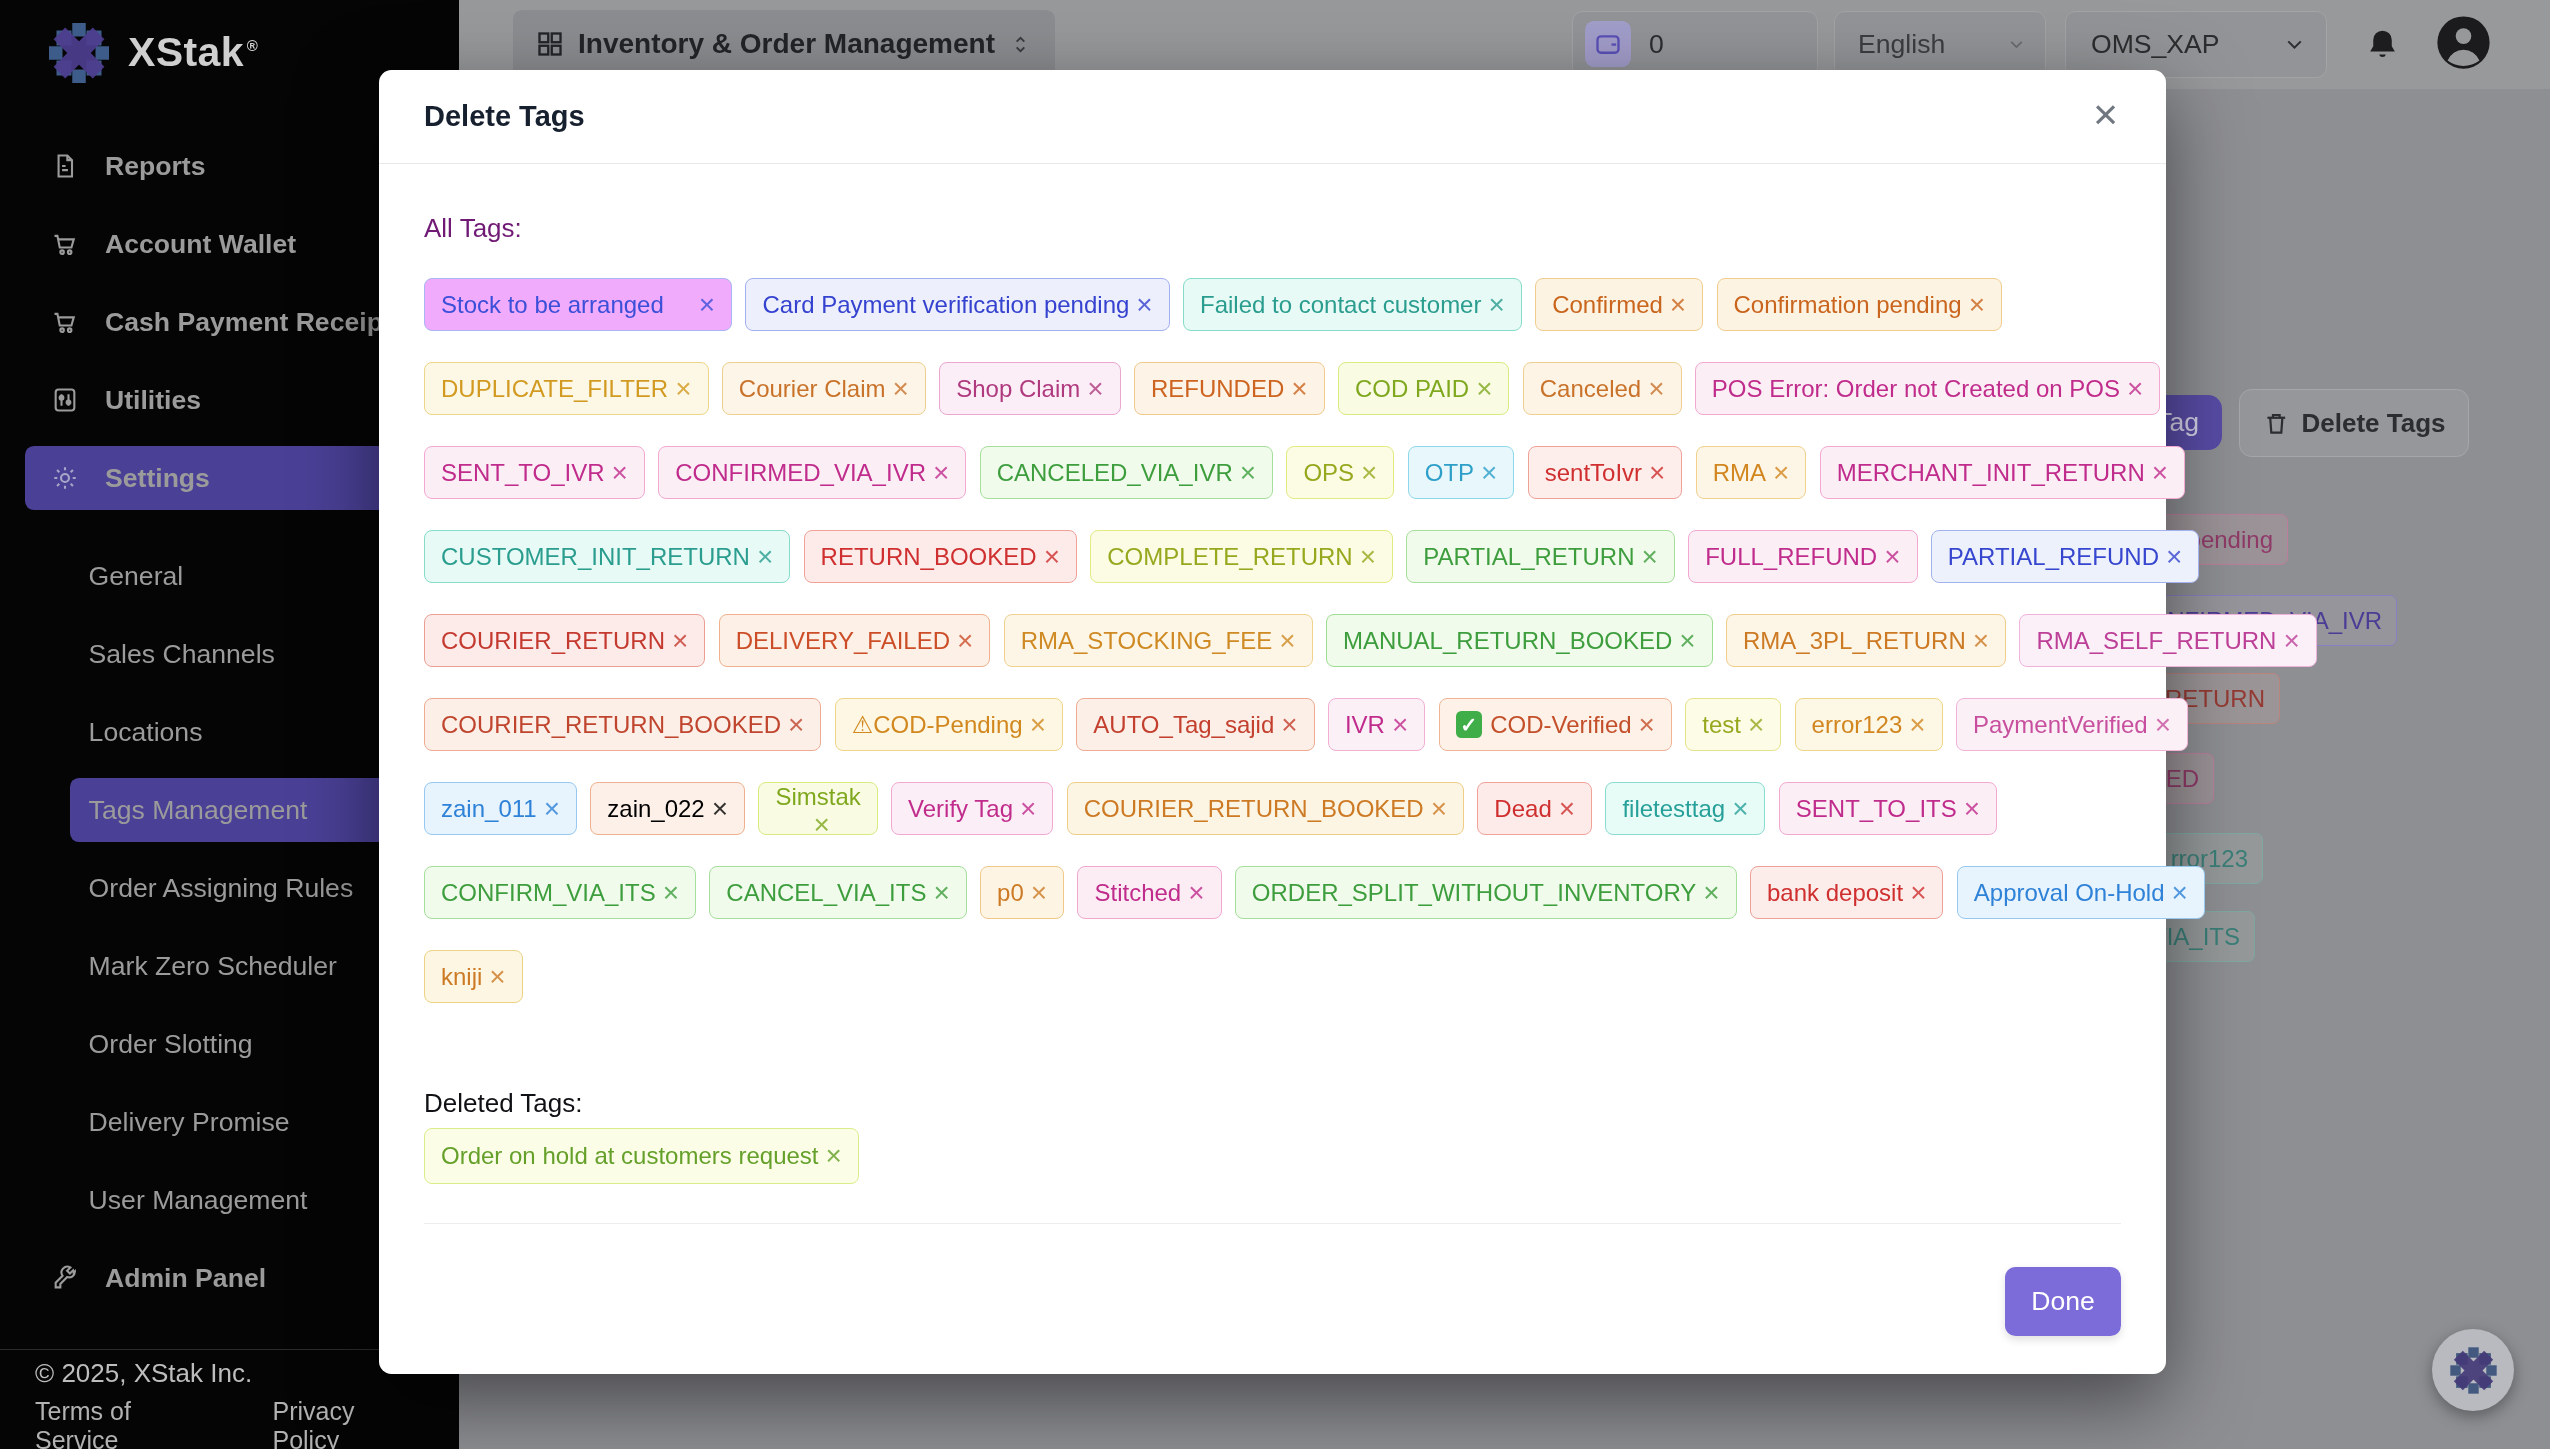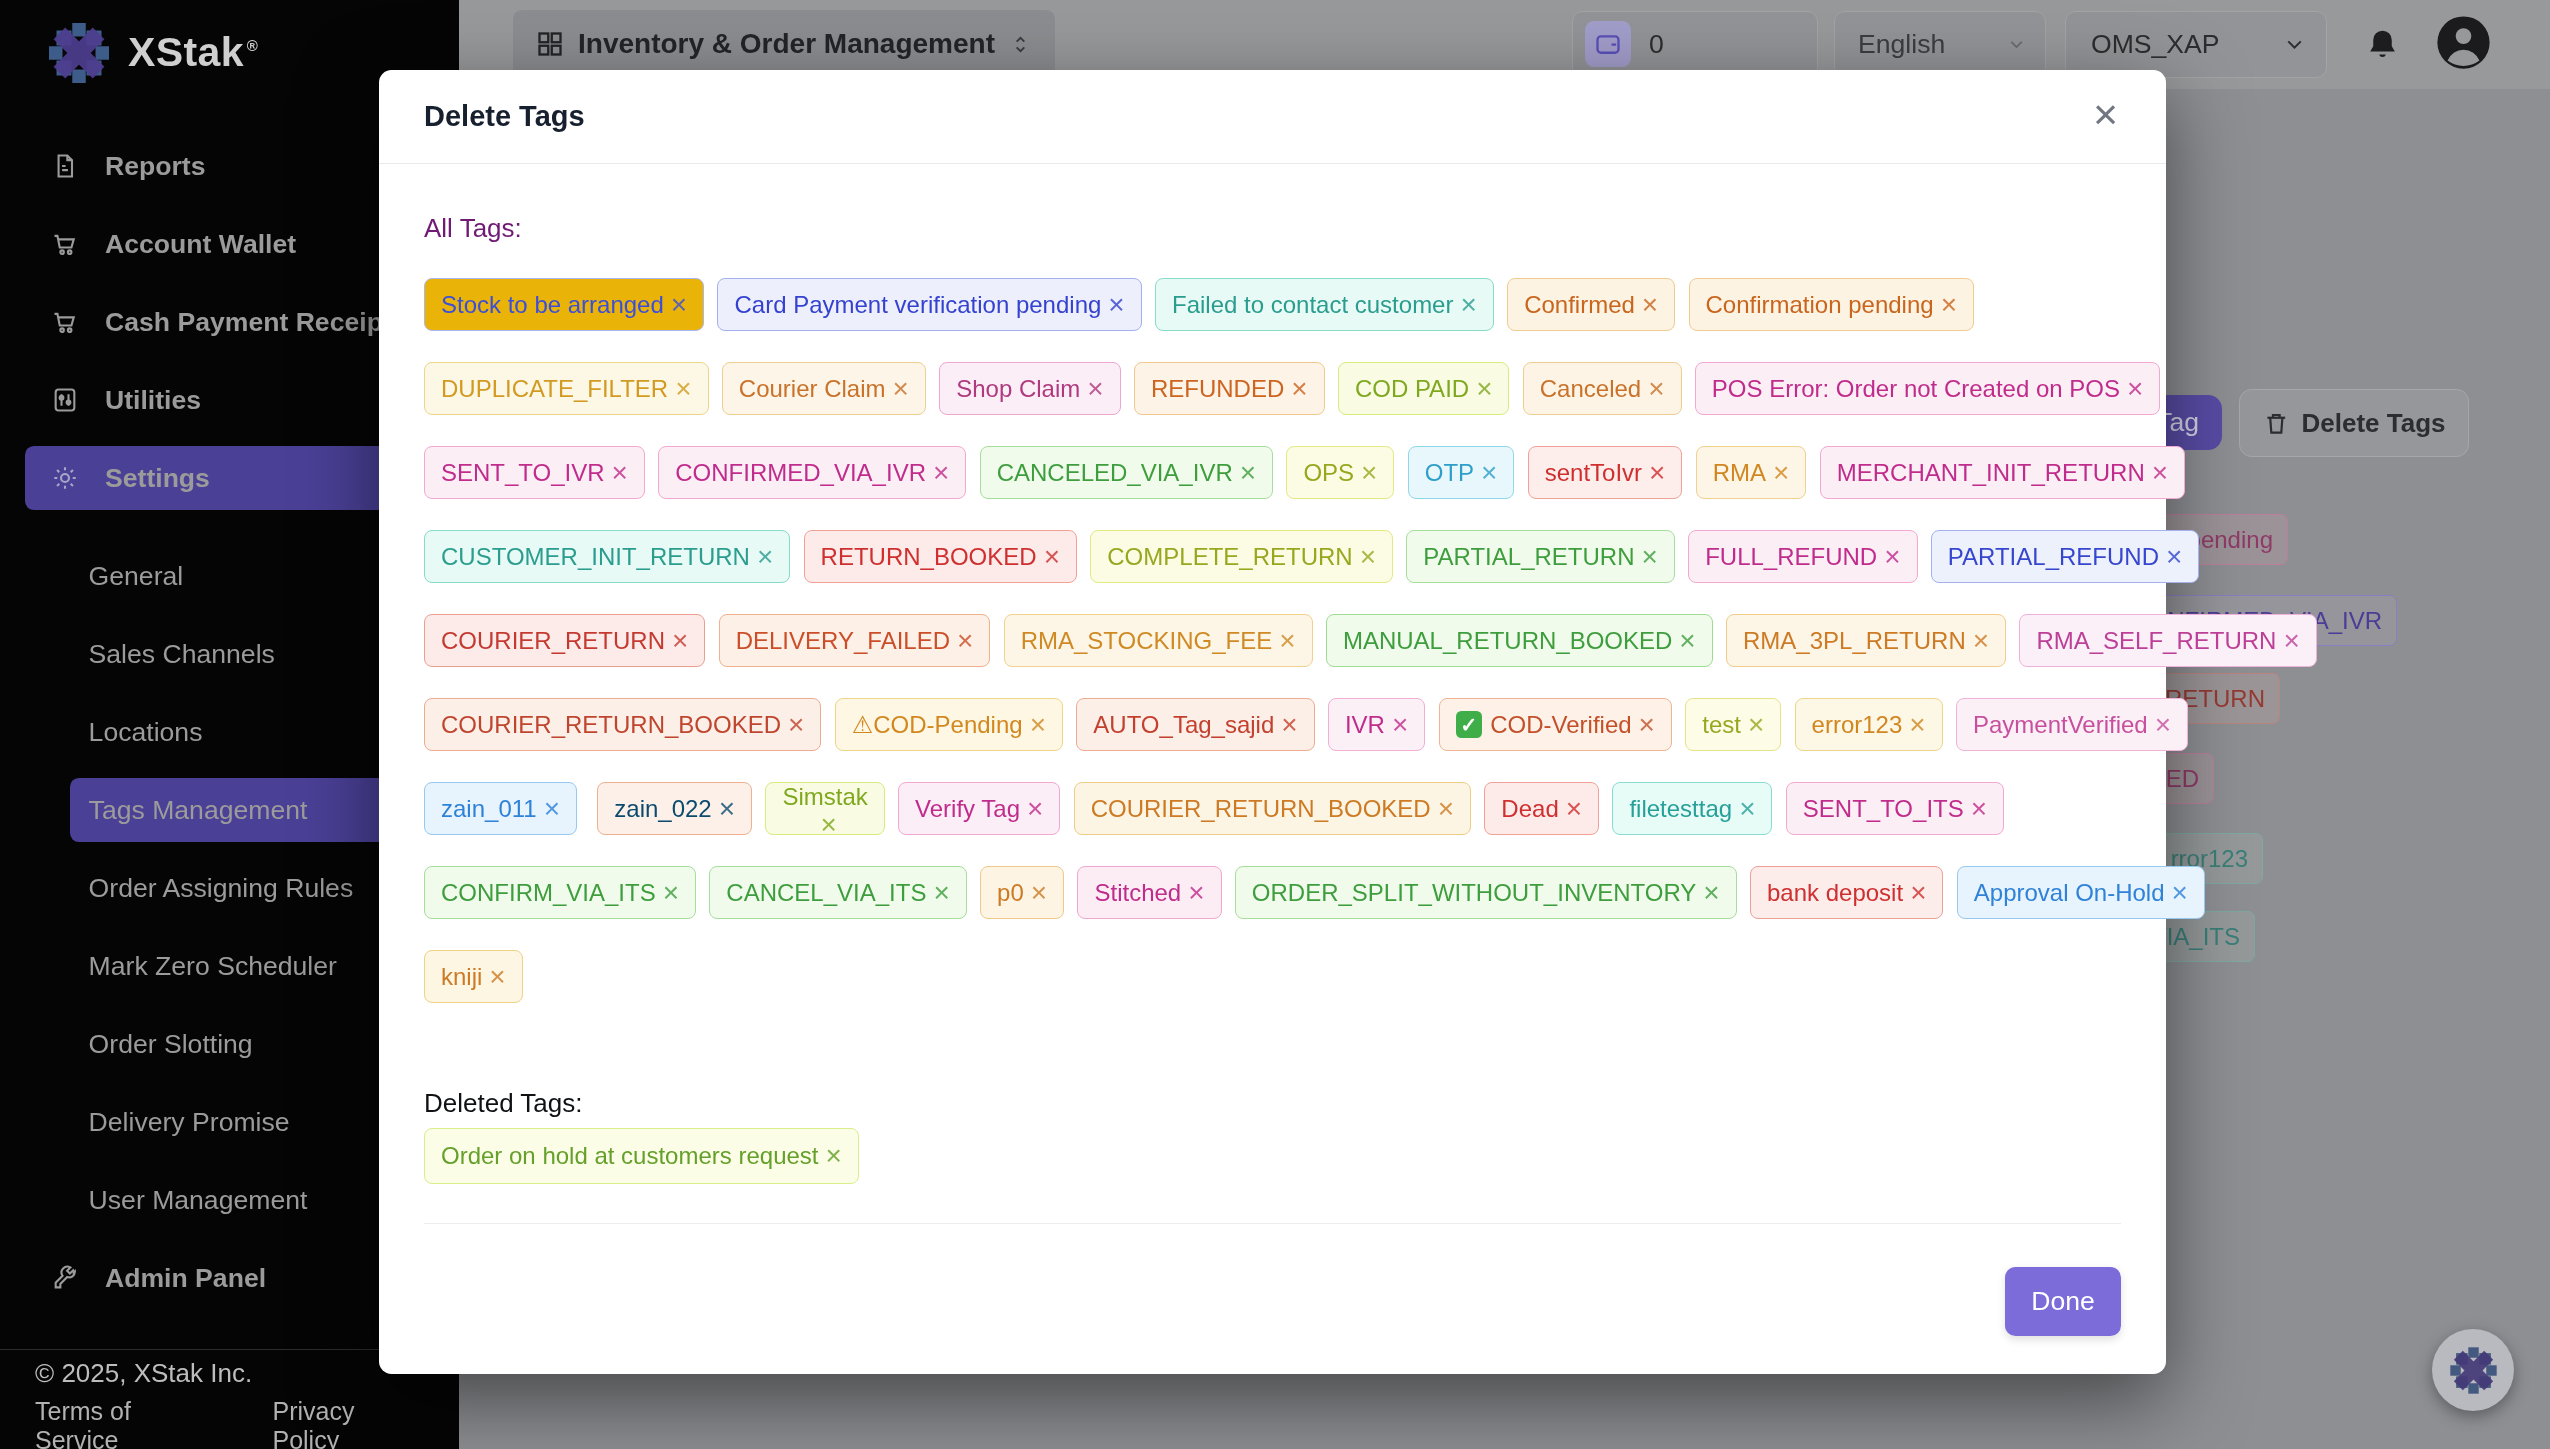--- a/index.html
+++ b/index.html
@@ -281,21 +281,21 @@
 <div class="modal">
   <div class="modal-head">
     <span class="modal-title">Delete Tags</span>
   </div>
   <div class="modal-close">×</div>
 
   <div class="modal-body">
     <div class="sect-label">All Tags:</div>
     <div class="rows-wrap" id="all-tags-rows">
         <div class="tag-row">
-          <div class="tag-chip" style="color: rgb(59, 79, 216); background: #eab308; border-color: rgb(170, 182, 242);">
+          <div class="tag-chip" style="color: rgb(59, 79, 216); background: #f0abfc; border-color: rgb(170, 182, 242); gap: 28px;">
             <span>Stock to be arranged</span>
             <span class="tag-x">×</span>
           </div>
           <div class="tag-chip" style="color: rgb(53, 66, 207); background: rgb(237, 240, 252); border-color: rgb(163, 176, 239);">
             <span>Card Payment verification pending</span>
             <span class="tag-x">×</span>
           </div>
           <div class="tag-chip" style="color: rgb(42, 157, 143); background: rgb(231, 250, 245); border-color: rgb(134, 220, 201);">
             <span>Failed to contact customer</span>
             <span class="tag-x">×</span>
@@ -458,21 +458,21 @@
           <div class="tag-chip" style="color: rgb(199, 79, 158); background: rgb(252, 240, 247); border-color: rgb(242, 178, 216);">
             <span>PaymentVerified</span>
             <span class="tag-x">×</span>
           </div>
         </div>
         <div class="tag-row">
           <div class="tag-chip" style="color: rgb(46, 130, 216); background: rgb(231, 243, 253); border-color: rgb(151, 200, 240);">
             <span>zain_011</span>
             <span class="tag-x">×</span>
           </div>
-          <div class="tag-chip" style="color: #0c4a6e; background: rgb(253, 240, 232); border-color: rgb(238, 176, 142); margin-left: 7px;">
+          <div class="tag-chip" style="color: #000000; background: rgb(253, 240, 232); border-color: rgb(238, 176, 142);">
             <span>zain_022</span>
             <span class="tag-x">×</span>
           </div>
           <div class="tag-chip" style="color: rgb(127, 168, 31); background: rgb(249, 252, 227); border-color: rgb(217, 234, 126); flex-direction: column;">
             <span>Simstak</span>
             <span class="tag-x">×</span>
           </div>
           <div class="tag-chip" style="color: rgb(192, 44, 140); background: rgb(252, 238, 246); border-color: rgb(243, 168, 209);">
             <span>Verify Tag</span>
             <span class="tag-x">×</span>

